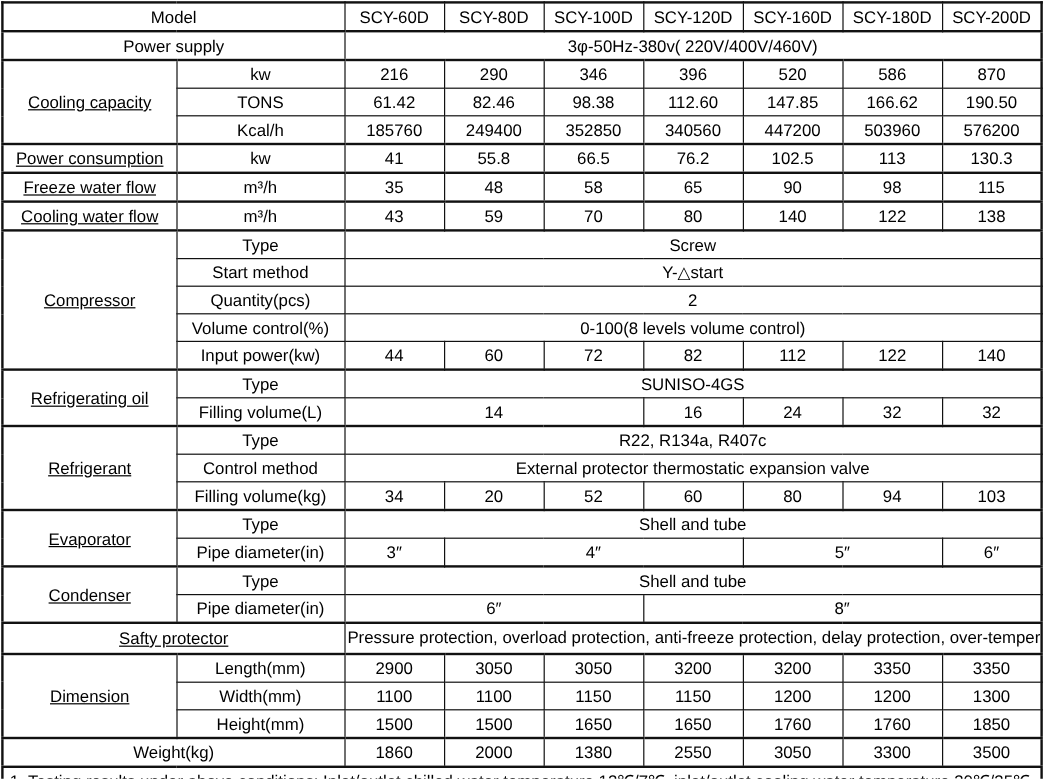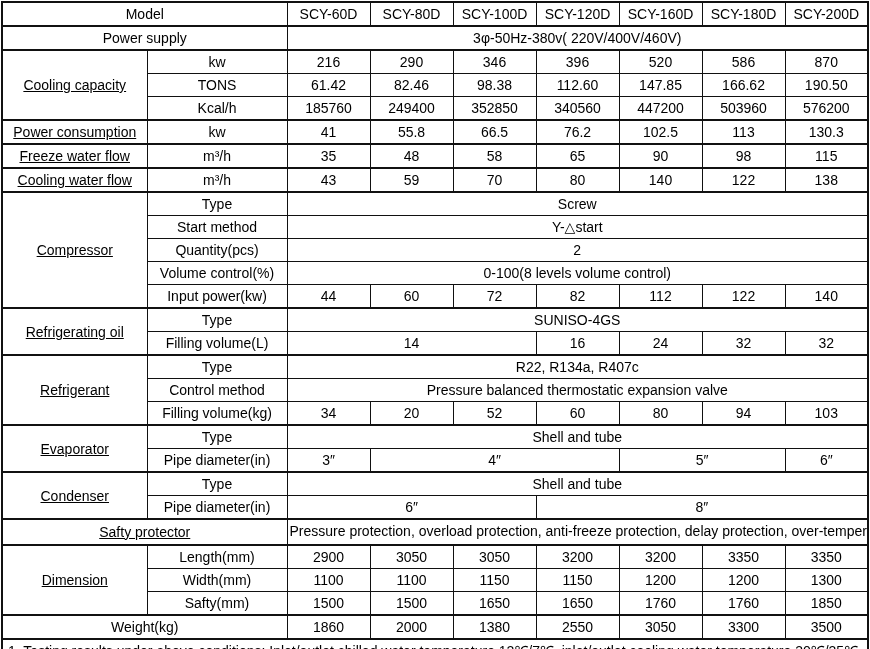--- a/index.html
+++ b/index.html
@@ -192,21 +192,21 @@
     <td>32</td>
   </tr>
 
   <tr class="section-start">
     <td rowspan="3" class="cat">Refrigerant</td>
     <td>Type</td>
     <td colspan="7">R22, R134a, R407c</td>
   </tr>
   <tr>
     <td>Control method</td>
-    <td colspan="7">Pressure balanced thermostatic expansion valve</td>
+    <td colspan="7">External protector thermostatic expansion valve</td>
   </tr>
   <tr>
     <td>Filling volume(kg)</td>
     <td>34</td>
     <td>20</td>
     <td>52</td>
     <td>60</td>
     <td>80</td>
     <td>94</td>
     <td>103</td>
@@ -256,21 +256,21 @@
     <td>Width(mm)</td>
     <td>1100</td>
     <td>1100</td>
     <td>1150</td>
     <td>1150</td>
     <td>1200</td>
     <td>1200</td>
     <td>1300</td>
   </tr>
   <tr>
-    <td>Safty(mm)</td>
+    <td>Height(mm)</td>
     <td>1500</td>
     <td>1500</td>
     <td>1650</td>
     <td>1650</td>
     <td>1760</td>
     <td>1760</td>
     <td>1850</td>
   </tr>
 
   <tr class="section-start">

